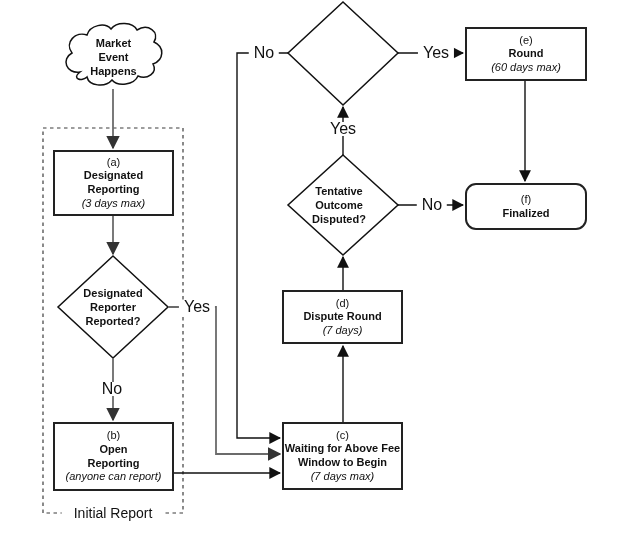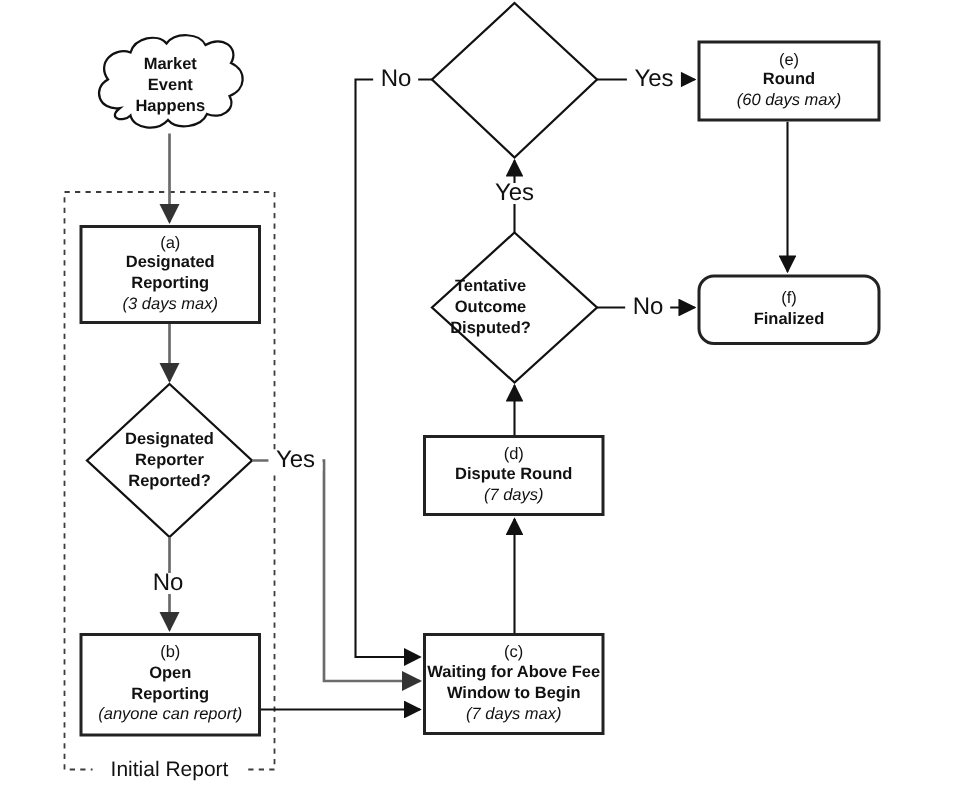--- a/index.html
+++ b/index.html
@@ -40,21 +40,21 @@
   #node-a { left:53px;  top:150px; width:121px; height:66px; }
   #node-b { left:53px;  top:422px; width:121px; height:69px; }
   #node-c { left:282px; top:422px; width:121px; height:68px; }
   #node-d { left:282px; top:290px; width:121px; height:54px; }
   #node-e { left:465px; top:27px;  width:122px; height:54px; }
   #node-f { left:465px; top:183px; width:122px; height:47px; border-radius:11px; }
 
   #label-cloud    { left:65px;  top:25px;  width:97px;  height:64px; }
   #label-diamond1 { left:58px;  top:256px; width:110px; height:102px; }
   #label-diamond2 { left:288px; top:2px;   width:110px; height:103px; }
-  #label-diamond3 { left:272px; top:155px; width:110px; height:100px; }
+  #label-diamond3 { left:284px; top:155px; width:110px; height:100px; }
 
   #lbl-reporter-yes  { left:197px; top:307px; }
   #lbl-reporter-no   { left:112px; top:389px; }
   #lbl-bond-no       { left:264px; top:53px;  }
   #lbl-bond-yes      { left:436px; top:53px;  }
   #lbl-tentative-yes { left:343px; top:129px; }
   #lbl-tentative-no  { left:432px; top:205px; }
   #lbl-initial-report{ left:113px; top:513px; }
 </style>
 </head>

